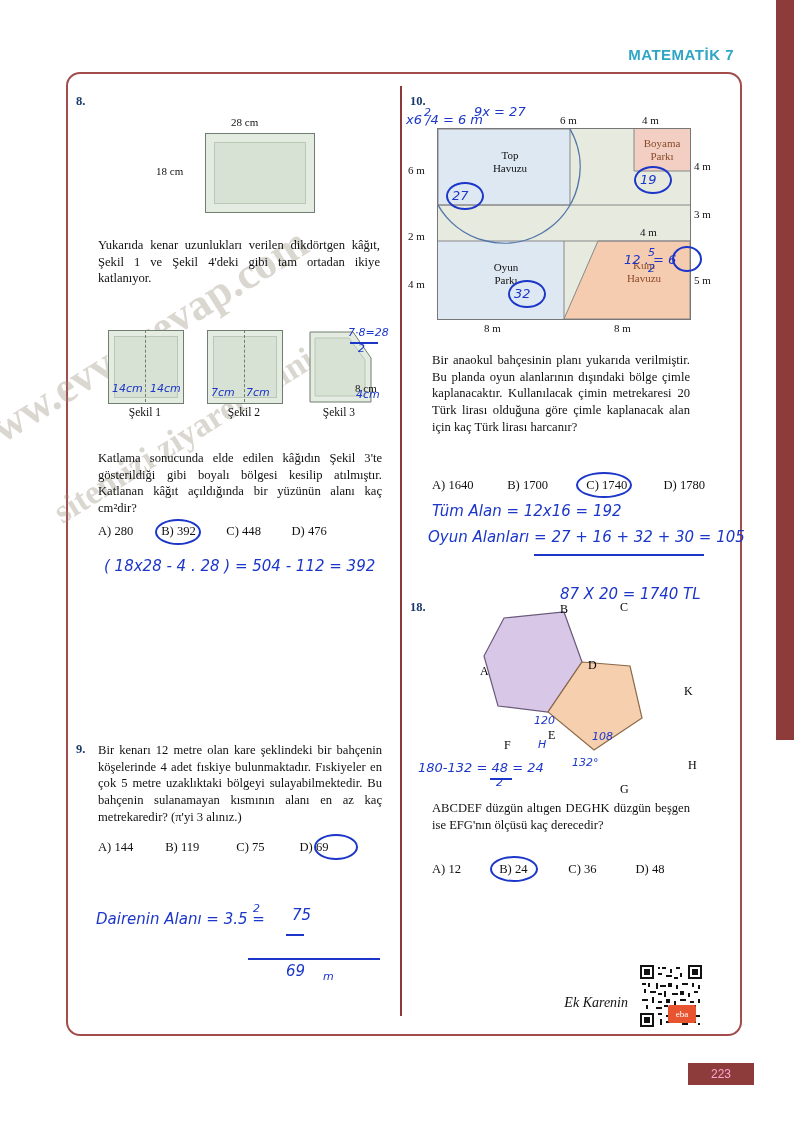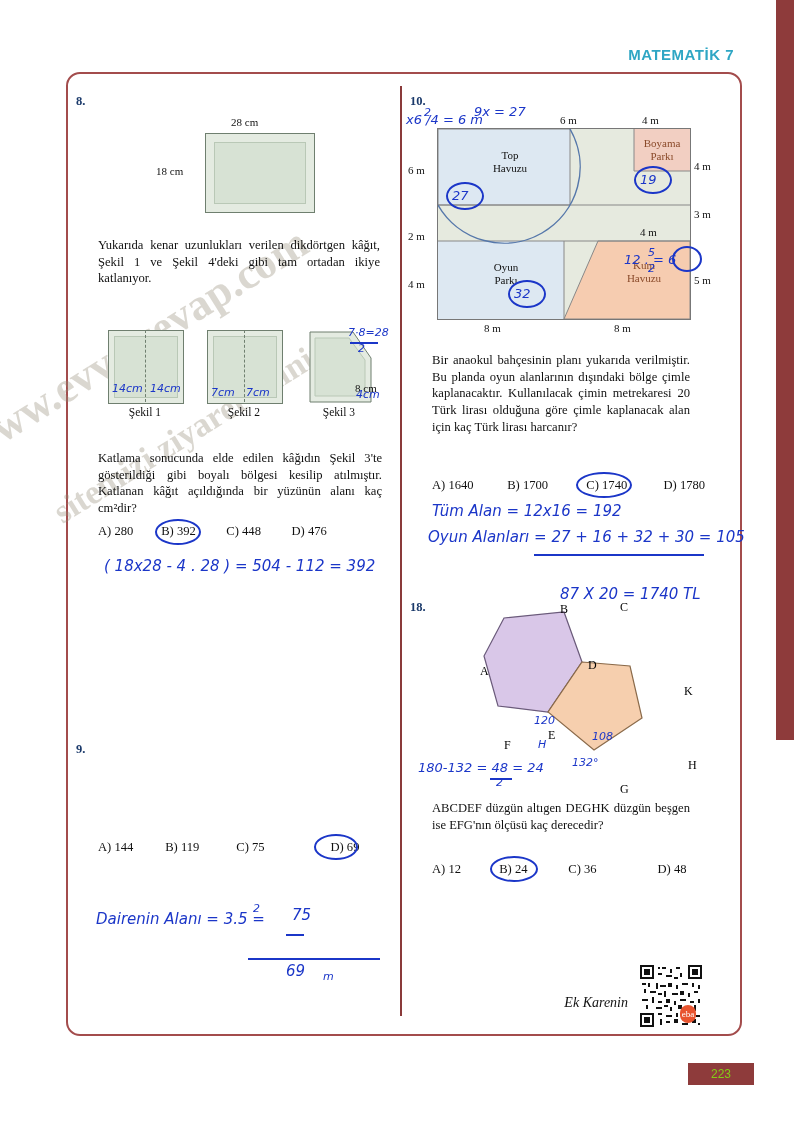--- a/index.html
+++ b/index.html
@@ -40,24 +40,24 @@
   .rectbox{position:absolute;border:1px solid #6f7f6f;background:#e4ebe1;}
   .inner{position:absolute;background:#d7e2d4;border:1px solid #b9c8b6;}
   .dashv{position:absolute;width:0;border-left:1px dashed #6f7f6f;}
   
   .map{position:absolute;left:437px;top:128px;width:252px;height:190px;border:1px solid #777;}
   .mcell{position:absolute;}
   .mlabel{position:absolute;font-size:11px;color:#111;text-align:center;line-height:1.15;}
   
   .qr{position:absolute;right:92px;bottom:96px;width:62px;height:62px;background:#fff;}
   .eksorular{position:absolute;right:166px;bottom:112px;font-style:italic;font-size:14px;color:#111;}
-  .pagenum{position:absolute;right:40px;bottom:38px;width:66px;height:22px;background:#8e3b3b;color:#84cc16;
+  .pagenum{position:absolute;right:40px;bottom:38px;width:66px;height:22px;background:#8e3b3b;color:#f9a8d4;
            font-family:"Liberation Sans",sans-serif;font-size:12px;display:flex;align-items:center;justify-content:center;}
-  .elbi{position:absolute;width:16px;height:18px;background:#e8542f;color:#fff;font-size:9px;
-        display:flex;align-items:center;justify-content:center;border-radius:9px;}
+  .elbi{position:absolute;width:28px;height:18px;background:#e8542f;color:#fff;font-size:9px;
+        display:flex;align-items:center;justify-content:center;border-radius:2px;}
 </style>
 </head>
 <body>
 
 <div class="page">
 
   <div class="right-bar"></div>
   <div class="header">MATEMATİK 7</div>
   <div class="frame"></div>
   <div class="divider"></div>
@@ -109,26 +109,27 @@
     <span style="width:60px;">A) 280</span>
     <span style="width:62px;">B) 392</span>
     <span style="width:62px;">C) 448</span>
     <span style="width:62px;">D) 476</span>
   </div>
   <div class="ellipse" style="left:155px;top:519px;width:42px;height:22px;"></div>
 
   <div class="hw big" style="left:104px;top:557px;">( 18x28 - 4 . 28 ) = 504 - 112 = 392</div>
 
   <div class="qnum" style="left:76px;top:742px;">9.</div>
+  <div class="ptext" style="left:98px;top:742px;width:284px;">Bir kenarı 12 metre olan kare şeklindeki bir bahçenin köşelerinde 4 adet fıskiye bulunmaktadır. Fıskiyeler en çok 5 metre uzaklıktaki bölgeyi sulayabilmektedir. Bu bahçenin sulanamayan kısmının alanı en az kaç metrekaredir? (π'yi 3 alınız.)</div>
 
   <div class="opts" style="left:98px;top:840px;">
     <span style="width:64px;">A) 144</span>
     <span style="width:68px;">B) 119</span>
     <span style="width:60px;">C) 75</span>
-    <span style="width:60px;text-align:right;">D) 69</span>
+    <span style="width:60px;">D) 69</span>
   </div>
   <div class="ellipse" style="left:314px;top:834px;width:40px;height:22px;"></div>
 
   <div class="hw big" style="left:96px;top:910px;">Dairenin Alanı = 3.5 =</div>
   <div class="hw sm" style="left:253px;top:902px;">2</div>
   <div class="hw big" style="left:292px;top:906px;">75</div>
   <div class="uline" style="left:286px;top:934px;width:18px;"></div>
   <div class="uline" style="left:248px;top:958px;width:132px;"></div>
   <div class="hw big" style="left:286px;top:962px;">69</div>
   <div class="hw sm" style="left:323px;top:970px;">m</div>
@@ -222,21 +223,21 @@
   <div class="hw" style="left:418px;top:760px;">180-132 = 48 = 24</div>
   <div class="uline" style="left:490px;top:778px;width:22px;"></div>
   <div class="hw sm" style="left:496px;top:776px;">2</div>
 
   <div class="ptext" style="left:432px;top:800px;width:258px;">ABCDEF düzgün altıgen DEGHK düzgün beşgen ise EFG'nın ölçüsü kaç derecedir?</div>
 
   <div class="opts" style="left:432px;top:862px;">
     <span style="width:64px;">A) 12</span>
     <span style="width:66px;">B) 24</span>
     <span style="width:64px;">C) 36</span>
-    <span style="width:64px;margin-left:22px;">D) 48</span>
+    <span style="width:64px;">D) 48</span>
   </div>
   <div class="ellipse" style="left:490px;top:856px;width:44px;height:22px;"></div>
 
   <div class="eksorular">Ek Karenin</div>
   <div class="qr">
     <svg width="62" height="62" viewBox="0 0 31 31" shape-rendering="crispEdges">
       <rect width="31" height="31" fill="#fff"></rect>
       <g fill="#111">
         <rect x="0" y="0" width="7" height="1"></rect>
           <rect x="0" y="6" width="7" height="1"></rect>

